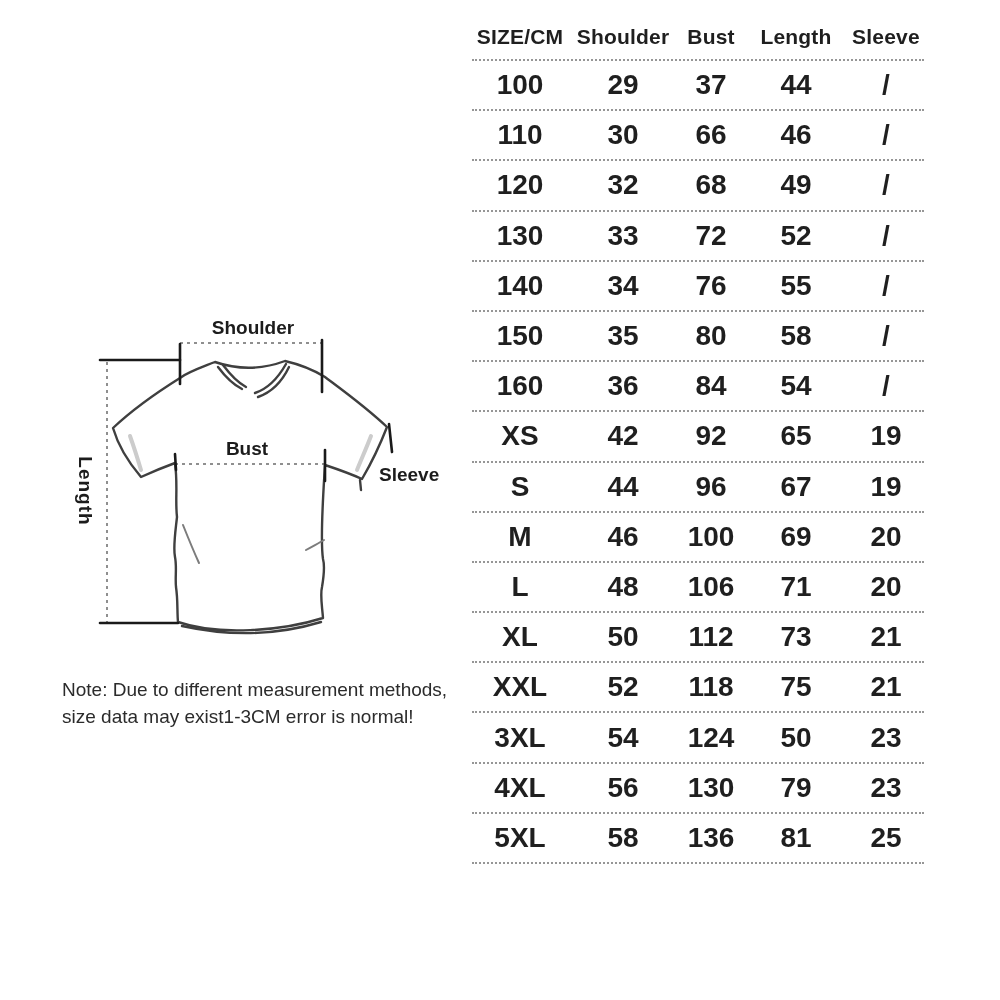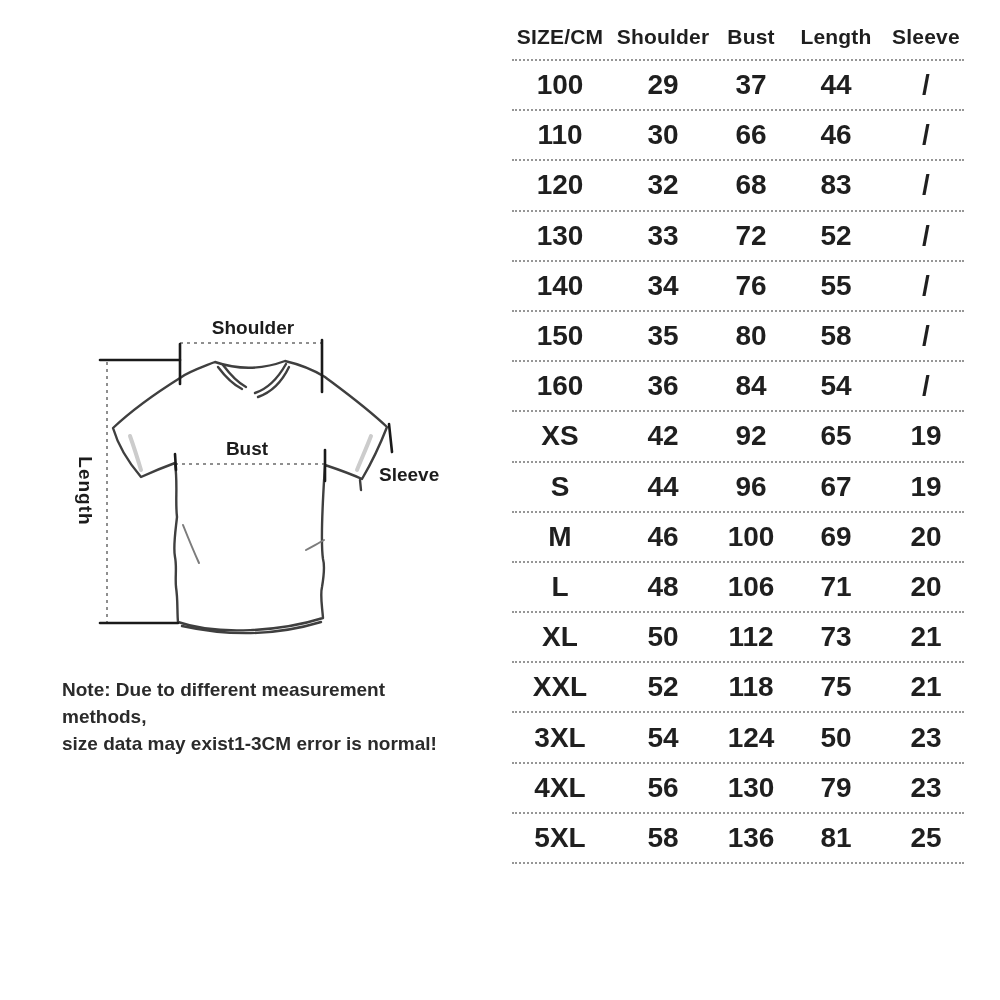--- a/index.html
+++ b/index.html
@@ -13,24 +13,24 @@
   .diagram { position: absolute; left: 40px; top: 300px; width: 430px; height: 360px; }
   .diagram svg { position: absolute; left: 0; top: 0; }
   .dlabel { position: absolute; font-size: 19px; font-weight: 600; color: #1c1c1c; white-space: nowrap; }
   .dlabel.shoulder { left: 213px; top: 17px; transform: translateX(-50%); }
   .dlabel.bust     { left: 207px; top: 138px; transform: translateX(-50%); }
   .dlabel.sleeve   { left: 339px; top: 164px; }
   .dlabel.length   { left: 45px;  top: 191px; transform: translate(-50%,-50%); writing-mode: vertical-rl; letter-spacing: 1px; }
 
   
   .note { position: absolute; left: 62px; top: 676px; width: 410px;
-          font-size: 19px; font-weight: 700; line-height: 27px; color: #2b2b2b; }
+          font-size: 19px; font-weight: 400; line-height: 27px; color: #2b2b2b; }
 
   
-  .sizetable { position: absolute; left: 512px; top: 14px; width: 452px; }
+  .sizetable { position: absolute; left: 472px; top: 14px; width: 452px; }
   .trow {
     display: grid; grid-template-columns: 96px 110px 66px 104px 76px;
     align-items: center; text-align: center;
     height: 48.2px; border-bottom: 2px dotted #969696;
     font-size: 28px; font-weight: 700; white-space: nowrap;
   }
   .trow.thead { height: 45px; font-size: 21px; font-weight: 600; letter-spacing: 0.2px; }
   .tc { overflow: visible; }
 </style>
 </head>
@@ -129,21 +129,21 @@
           <div class="tc">110</div>
           <div class="tc">30</div>
           <div class="tc">66</div>
           <div class="tc">46</div>
           <div class="tc">/</div>
         </div>
         <div class="trow">
           <div class="tc">120</div>
           <div class="tc">32</div>
           <div class="tc">68</div>
-          <div class="tc">83</div>
+          <div class="tc">49</div>
           <div class="tc">/</div>
         </div>
         <div class="trow">
           <div class="tc">130</div>
           <div class="tc">33</div>
           <div class="tc">72</div>
           <div class="tc">52</div>
           <div class="tc">/</div>
         </div>
         <div class="trow">

